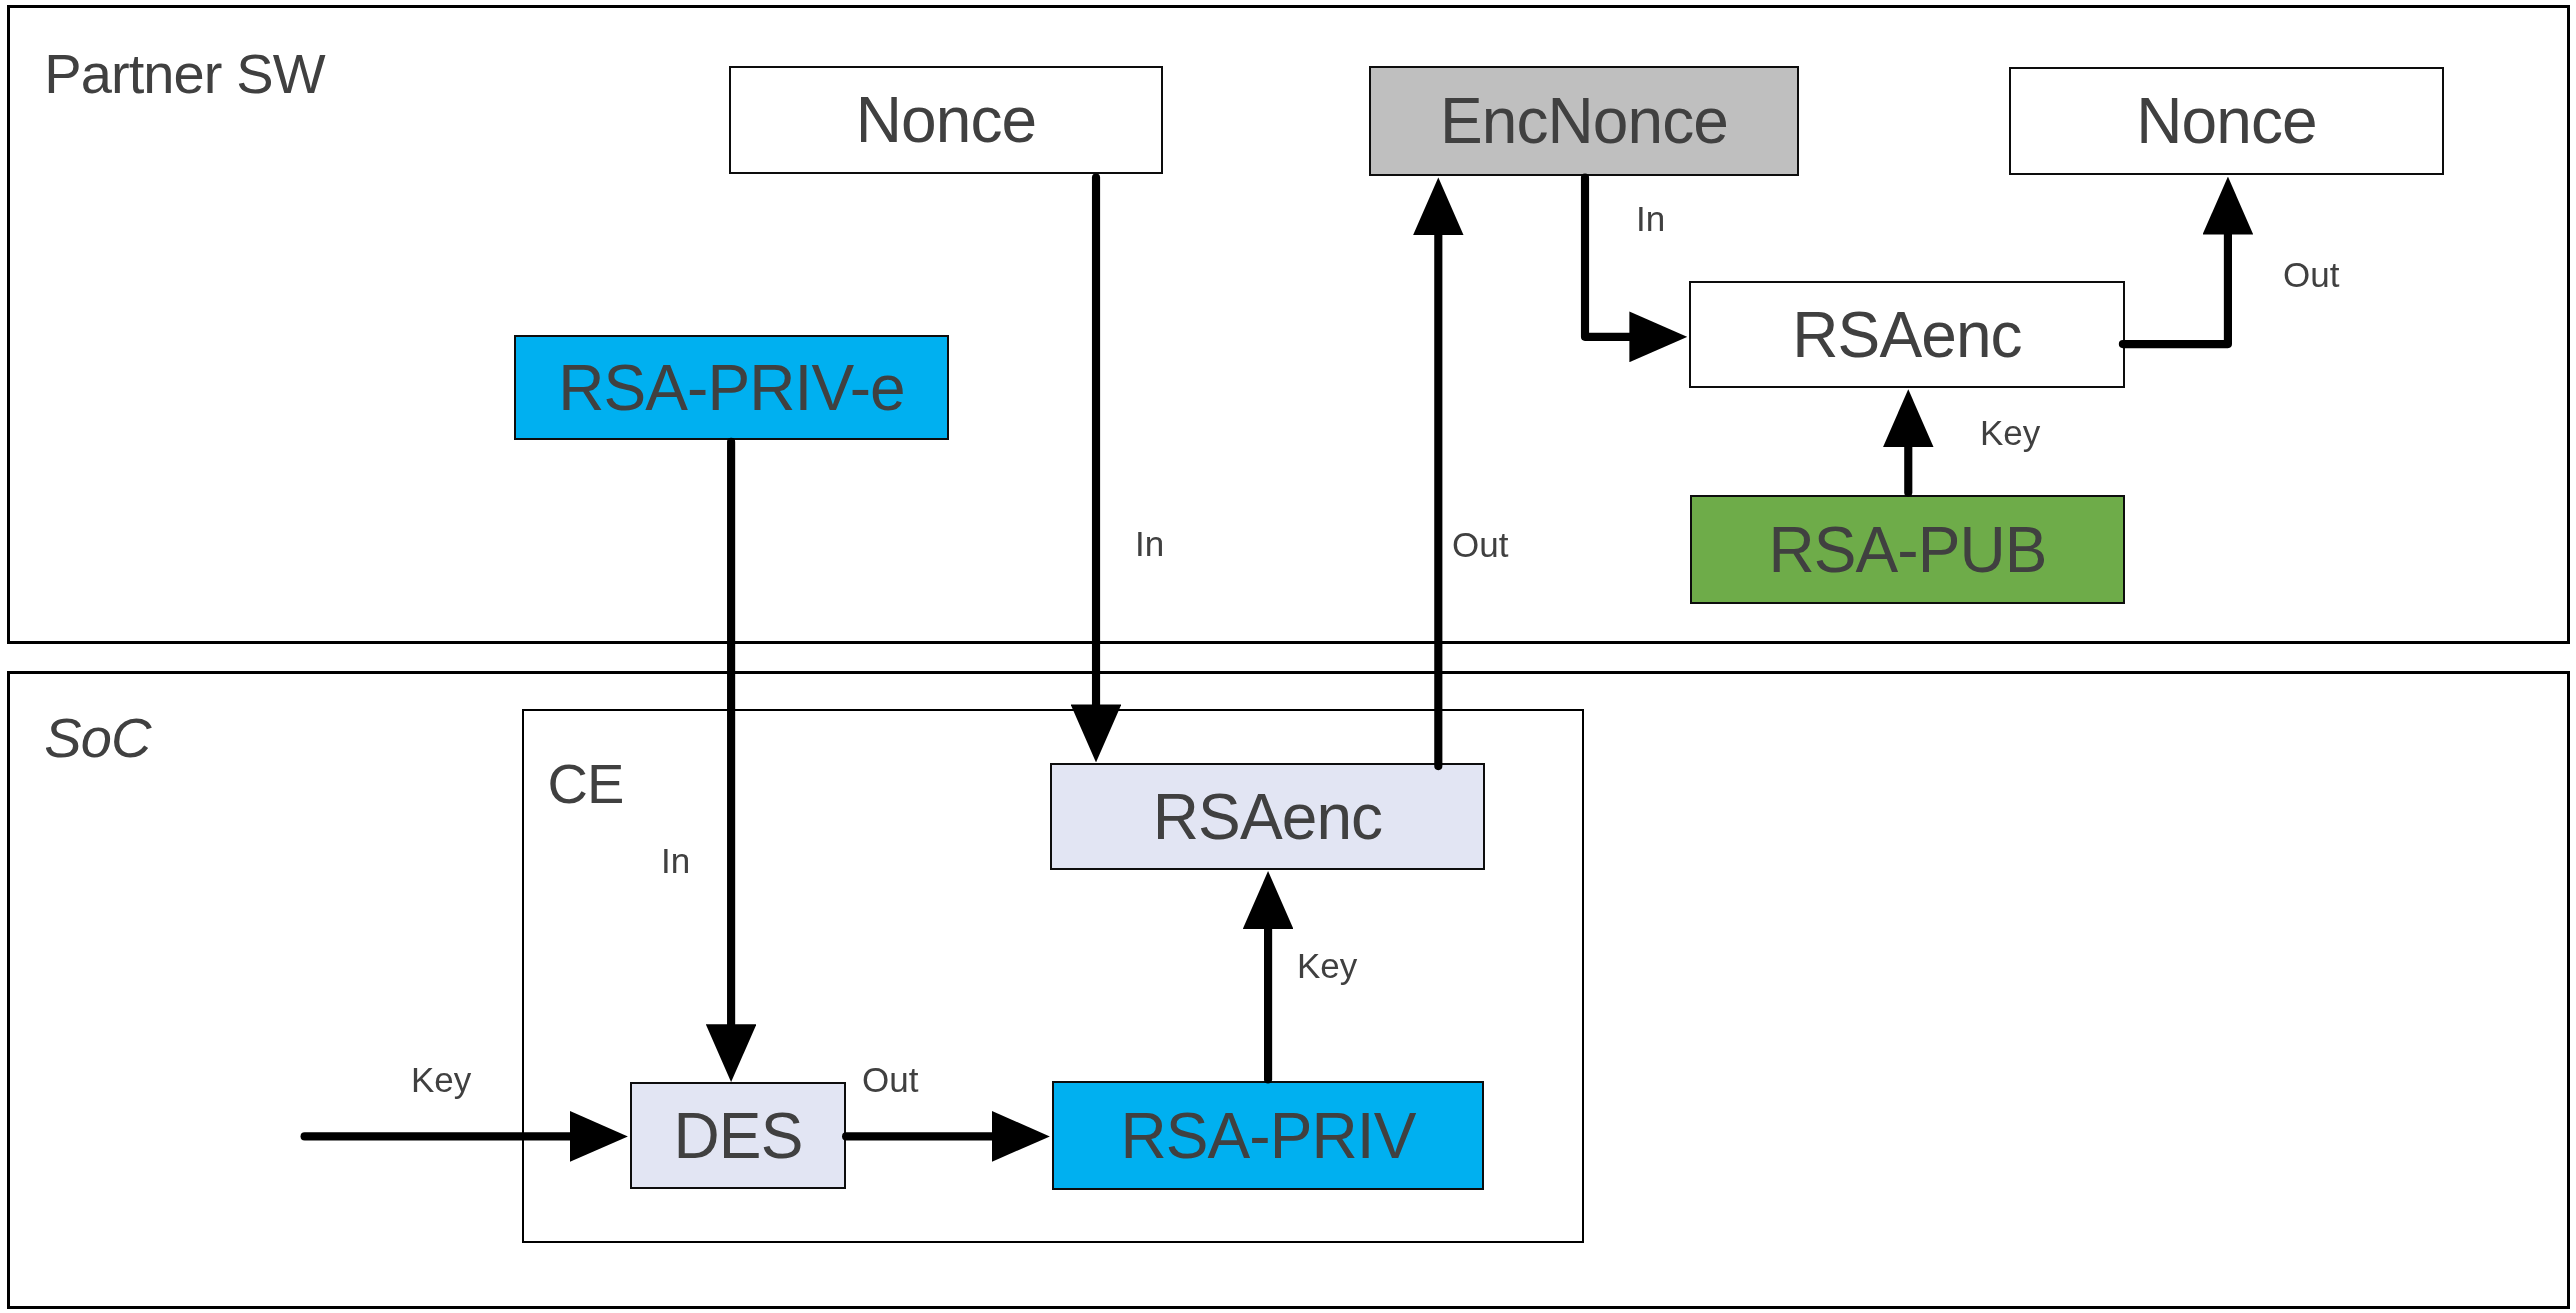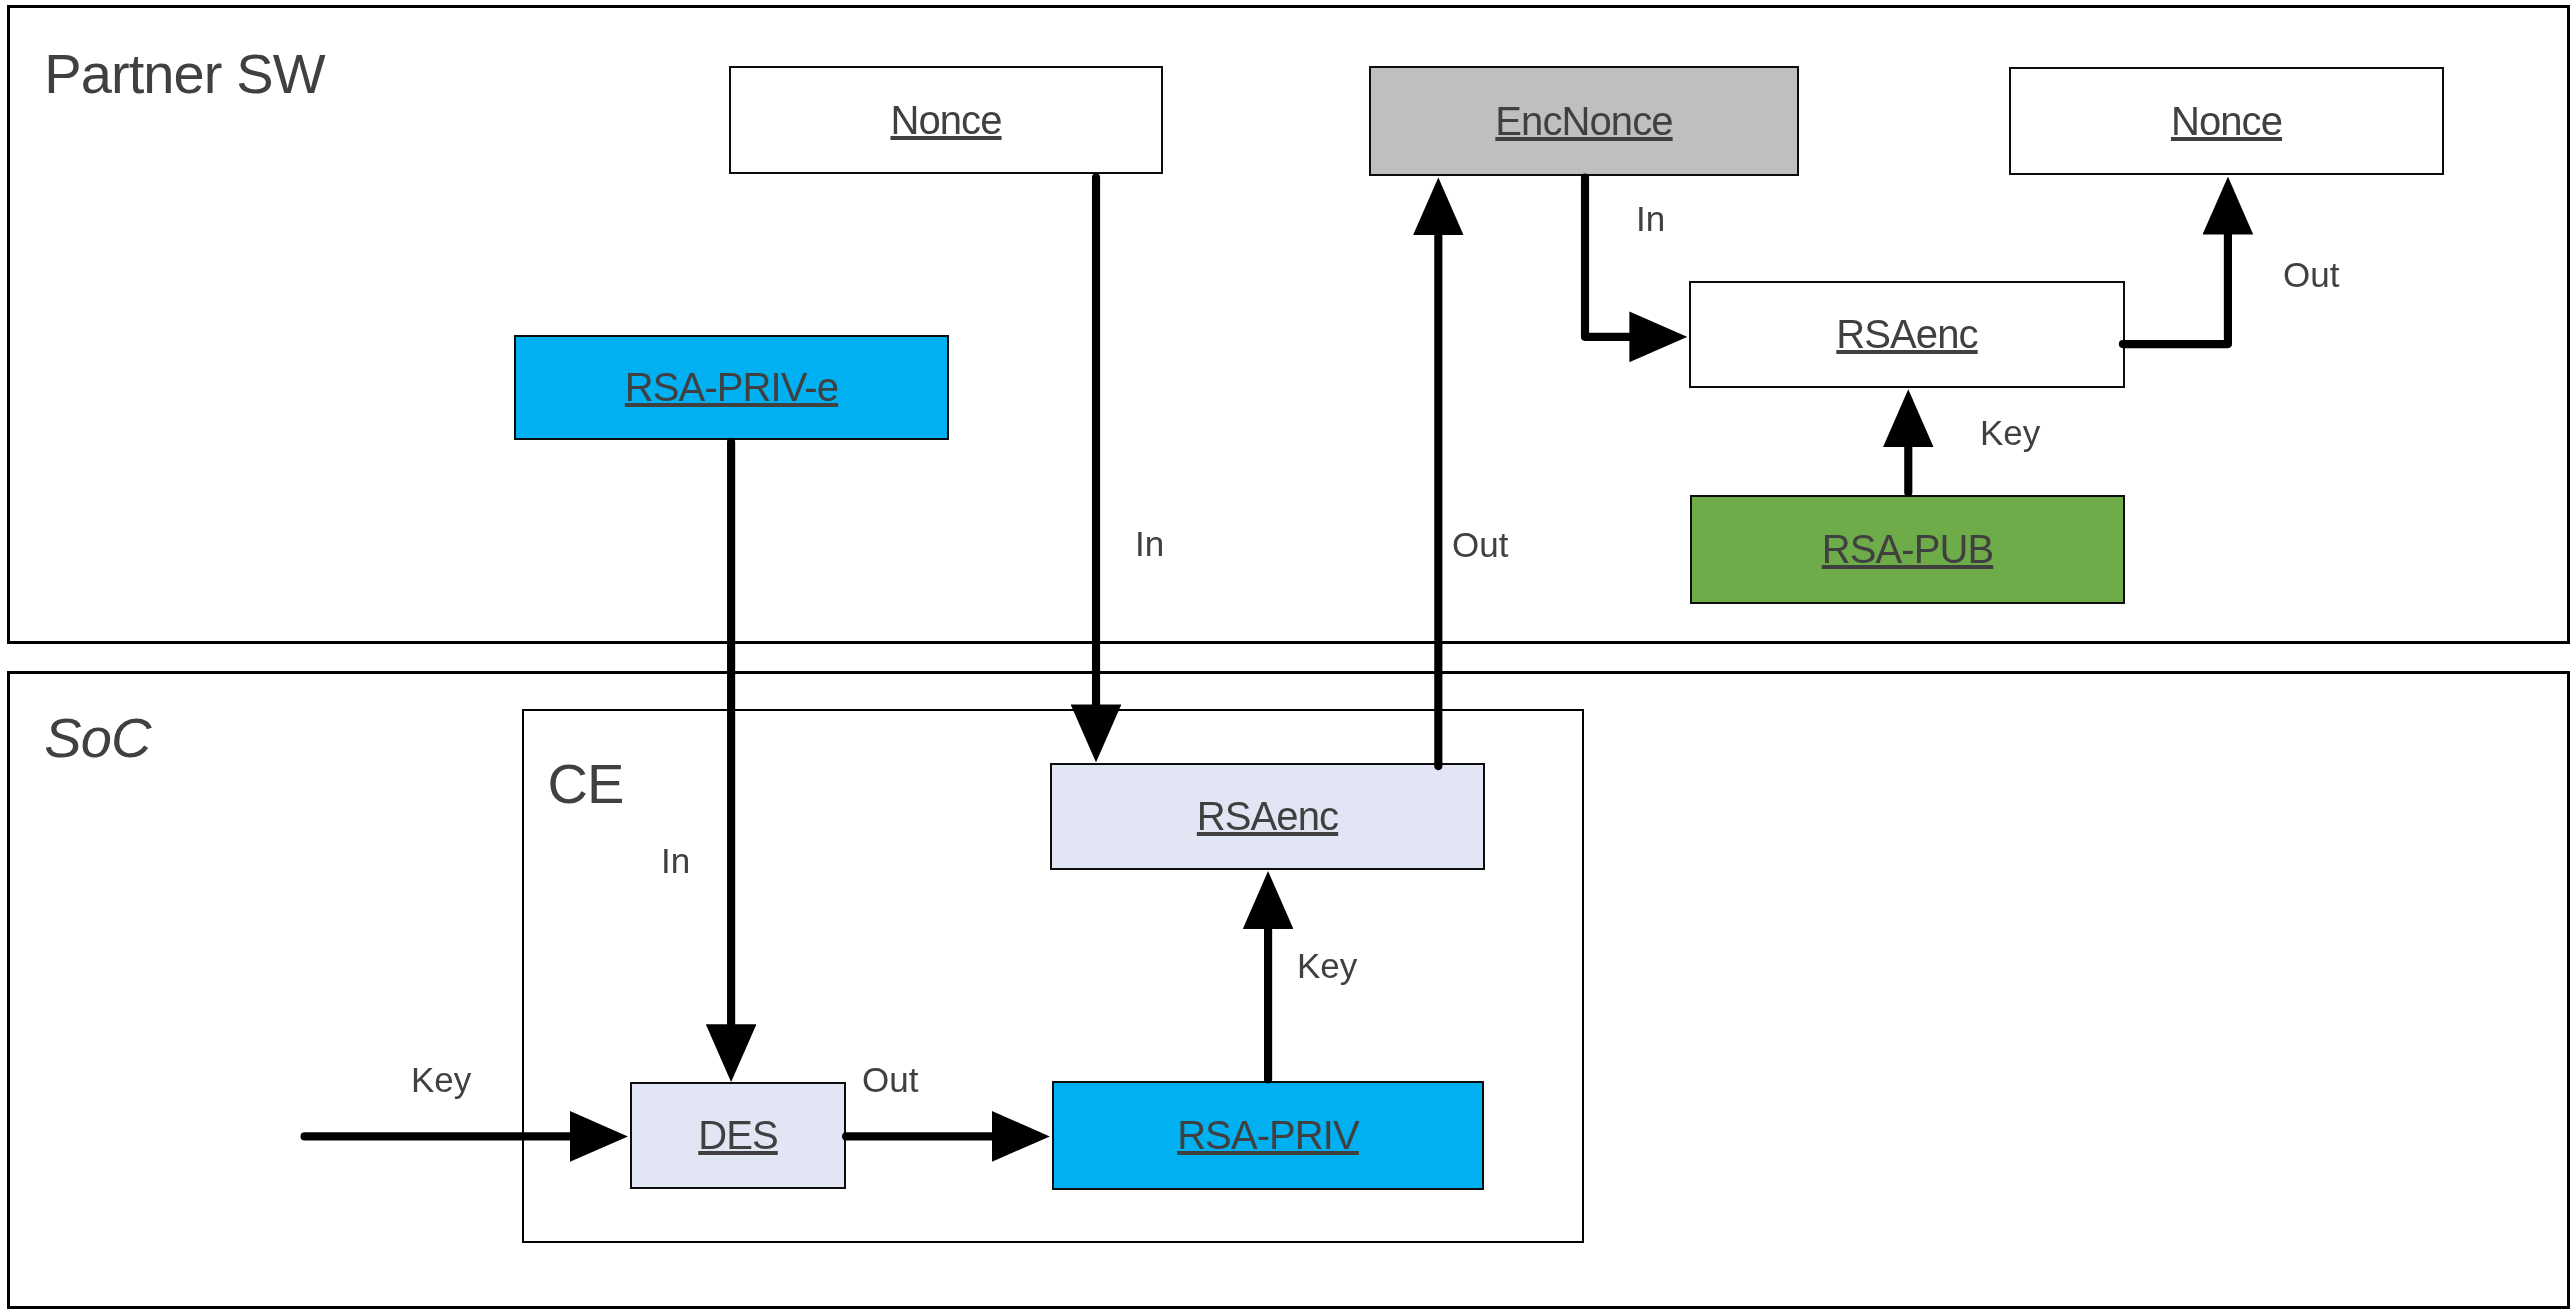--- a/index.html
+++ b/index.html
@@ -19,21 +19,21 @@
   .container-label { position:absolute; font-size:56px; letter-spacing:-0.9px; white-space:nowrap; }
   #label-partner-sw { left:34px; top:33px; }
   #label-soc        { left:34px; top:31px; }
   #label-ce         { left:23.5px; top:40px; }
 
   
   .node {
     position:absolute; box-sizing:border-box;
     border:2.7px solid #0d0d0d;
     display:flex; align-items:center; justify-content:center;
-    font-size:40px; letter-spacing:-0.9px; white-space:nowrap;text-decoration:underline;
+    font-size:64px; letter-spacing:-0.9px; white-space:nowrap;
   }
   .fill-white    { background:#ffffff; }
   .fill-gray     { background:#bfbfbf; }
   .fill-cyan     { background:#00b0f0; }
   .fill-green    { background:#6eac49; }
   .fill-lavender { background:#e2e5f3; }
 
   #node-nonce-top   { left:729px;  top:66px;   width:434px; height:108px; }
   #node-enc-nonce   { left:1369px; top:66px;   width:430px; height:110px; }
   #node-nonce-right { left:2009px; top:67px;   width:435px; height:108px; }

